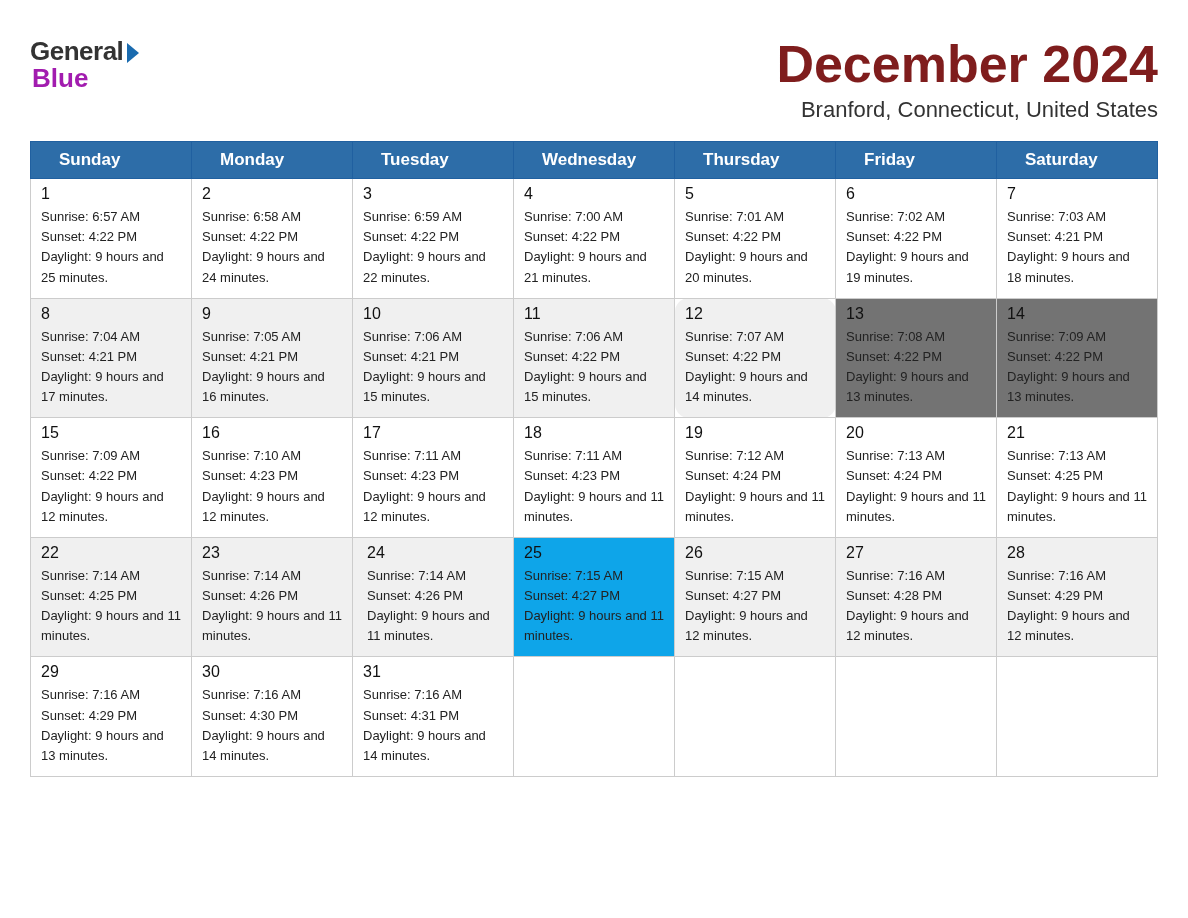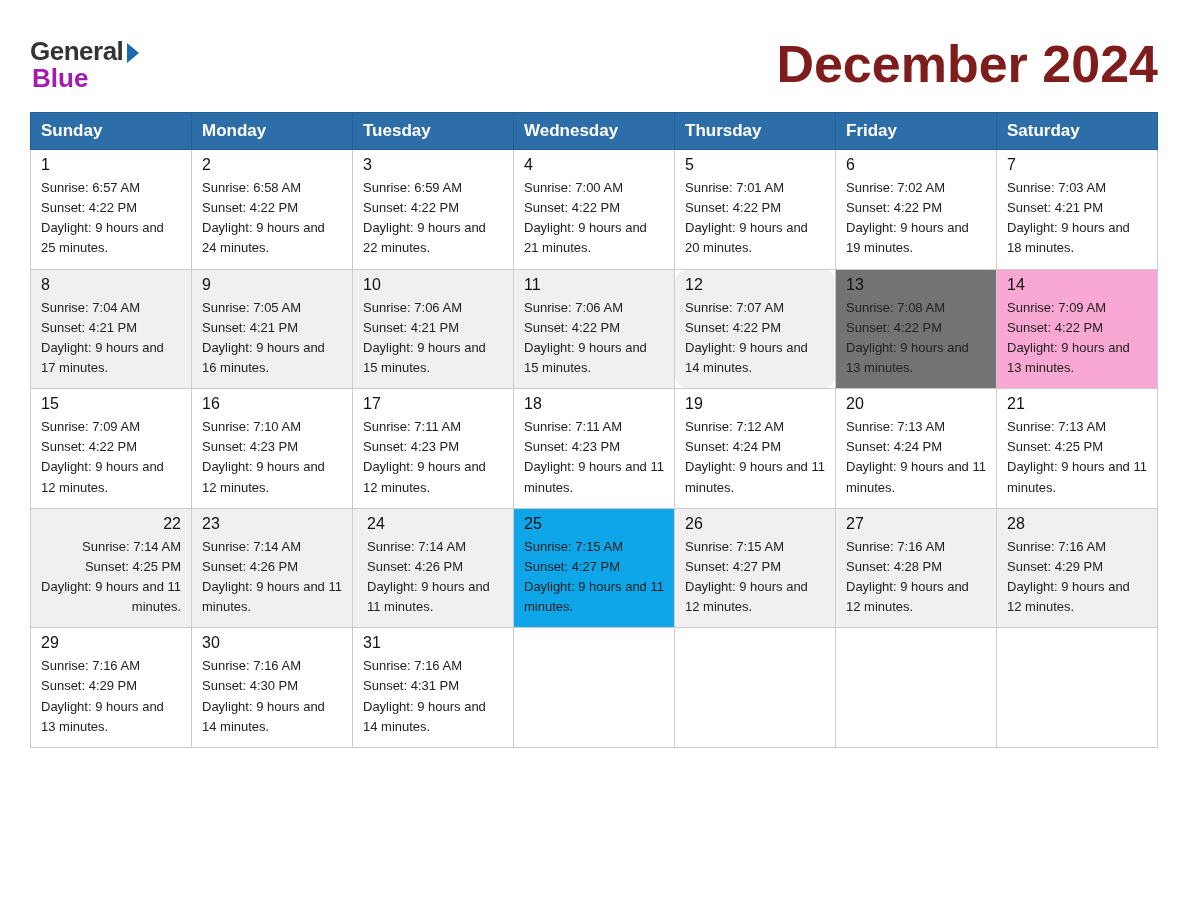--- a/index.html
+++ b/index.html
@@ -65,21 +65,21 @@
     .calendar-table {
       width: 100%;
       border-collapse: collapse;
       border: 1px solid #aaa;
     }
     .calendar-table th {
       background-color: #2d6da8;
       color: white;
       font-size: 17px;
       font-weight: bold;
-      padding: 8px 10px;
+      padding: 8px 28px;
       text-align: left;
       border: 1px solid #2060a0;
       margin-top: 29px;
     }
     .calendar-table td {
       vertical-align: top;
       padding: 6px 10px 10px 10px;
       border: 1px solid #ccc;
       width: 14.28%;
       font-size: 13.5px;
@@ -112,20 +112,21 @@
 <div class="header">
   <div class="logo">
     <div class="logo-top">
       <span class="logo-general">General</span>
       <div class="logo-arrow"></div>
     </div>
     <span class="logo-blue">Blue</span>
   </div>
   <div class="title-area">
     <div class="month-title">December 2024</div>
+    <div class="location">Branford, Connecticut, United States</div>
   </div>
 </div>
 
 <table class="calendar-table">
   <thead>
     <tr>
     <th>Sunday</th>
         <th>Monday</th>
         <th>Tuesday</th>
         <th>Wednesday</th>
@@ -235,21 +236,21 @@
           </div>
         </td>
         <td style="background: #737373;">
           <span class="day-number">13</span>
           <div class="day-info">
             Sunrise: 7:08 AM<br>
             Sunset: 4:22 PM<br>
             Daylight: 9 hours and 13 minutes.
           </div>
         </td>
-        <td style="background: #f9a8d4;">
+        <td style="background: #737373;">
           <span class="day-number">14</span>
           <div class="day-info">
             Sunrise: 7:09 AM<br>
             Sunset: 4:22 PM<br>
             Daylight: 9 hours and 13 minutes.
           </div>
         </td>
       </tr>
       <tr>
         <td>
@@ -303,21 +304,21 @@
         <td>
           <span class="day-number">21</span>
           <div class="day-info">
             Sunrise: 7:13 AM<br>
             Sunset: 4:25 PM<br>
             Daylight: 9 hours and 11 minutes.
           </div>
         </td>
       </tr>
       <tr>
-        <td style="background: rgb(240, 240, 240); text-align: right;">
+        <td style="background: rgb(240, 240, 240);">
           <span class="day-number">22</span>
           <div class="day-info">
             Sunrise: 7:14 AM<br>
             Sunset: 4:25 PM<br>
             Daylight: 9 hours and 11 minutes.
           </div>
         </td>
         <td style="background: rgb(240, 240, 240);">
           <span class="day-number">23</span>
           <div class="day-info">

